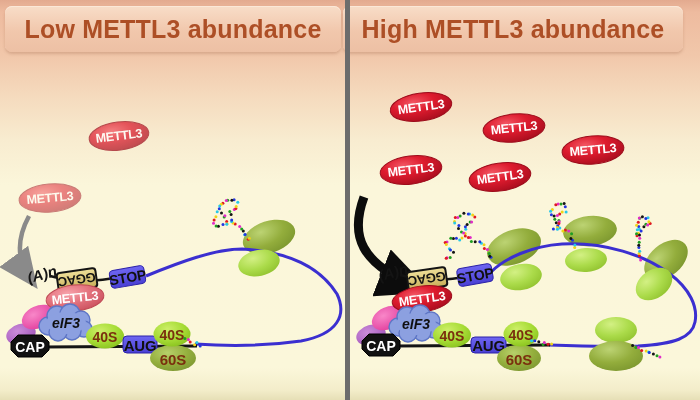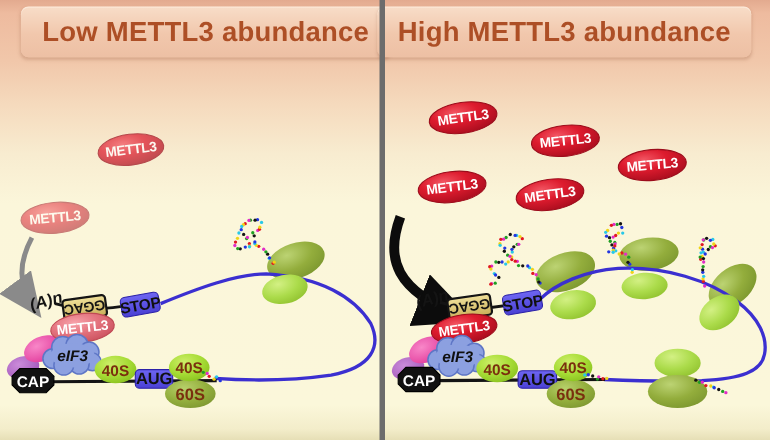--- a/index.html
+++ b/index.html
@@ -11,21 +11,21 @@
       #f8ecd0 140px,#fbf6da 185px,#fbf7da 368px,#f3edca 390px,#e6dfb6 400px);
   }
   .divider{position:absolute;left:345px;top:0;width:5px;height:400px;background:#6c6c6c;}
   .banner{
     position:absolute;top:6px;height:46px;line-height:46px;text-align:center;
     font-size:25px;font-weight:bold;color:#ad4f26;letter-spacing:.2px;
     background:linear-gradient(180deg,#f8ddc8,#f1c7ac 55%,#edc0a4);
     border-radius:7px;
     box-shadow:inset 0 1px 0 #fbe8d8, 0 2px 3px rgba(140,80,50,.25);
   }
-  .banner.left{left:19px;width:336px;}
+  .banner.left{left:5px;width:336px;}
   .banner.right{left:343px;width:340px;}
   svg{position:absolute;left:0;top:0;}
   svg text{font-family:"Liberation Sans",sans-serif;font-weight:bold;}
   .gem-txt{fill:#fff;font-size:12.5px;letter-spacing:-.3px;}
   .box-txt{fill:#101010;font-size:14px;letter-spacing:-.2px;}
   .grn-txt{fill:#7a2f0e;font-size:14px;}
   .cap-txt{fill:#fff;font-size:14px;}
   .eif-txt{fill:#101010;font-size:14px;font-style:italic;}
   .pa-txt{fill:#141414;font-size:15px;font-style:italic;}
 </style>

